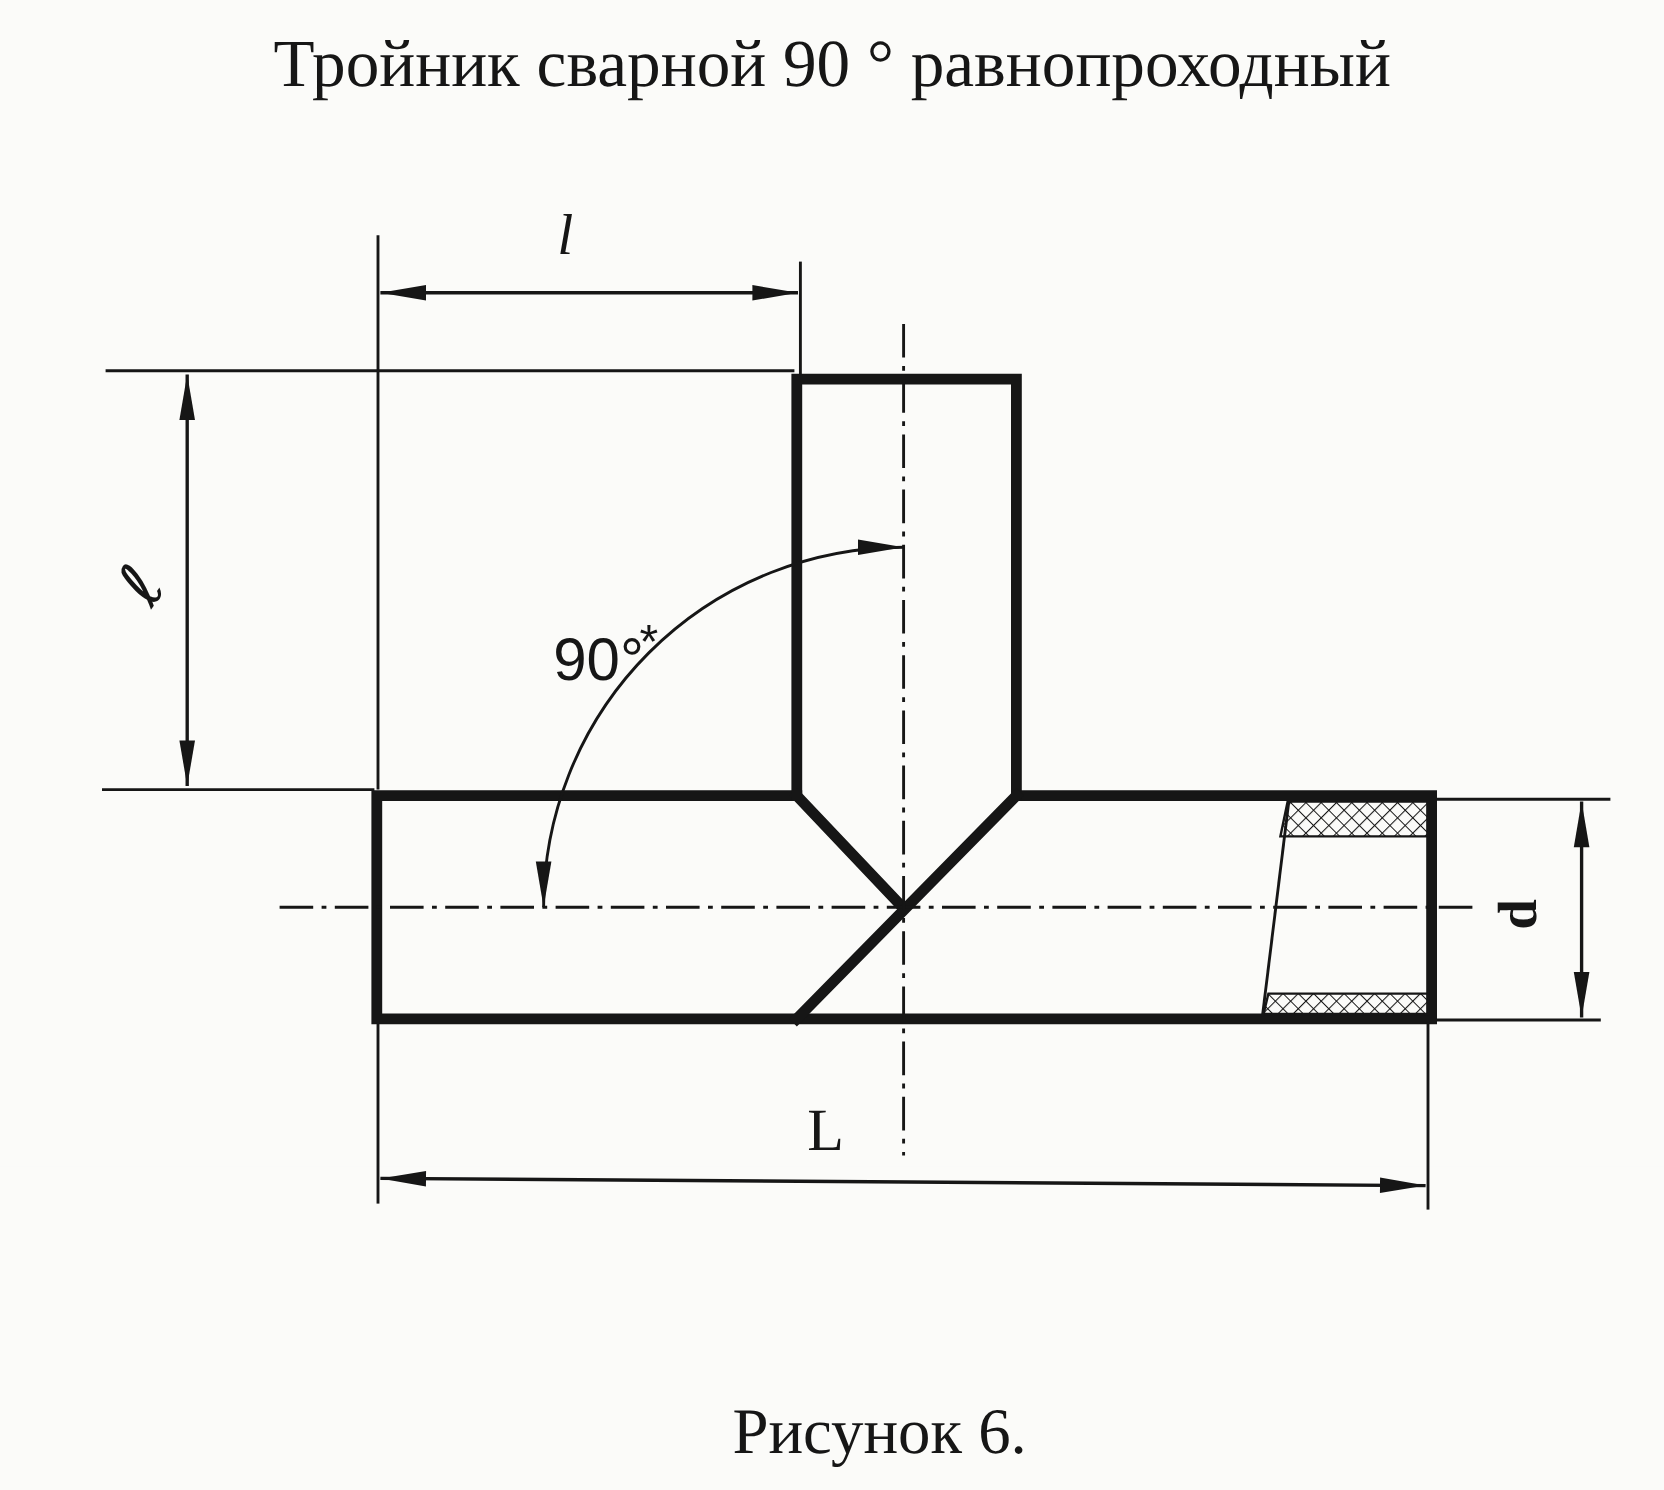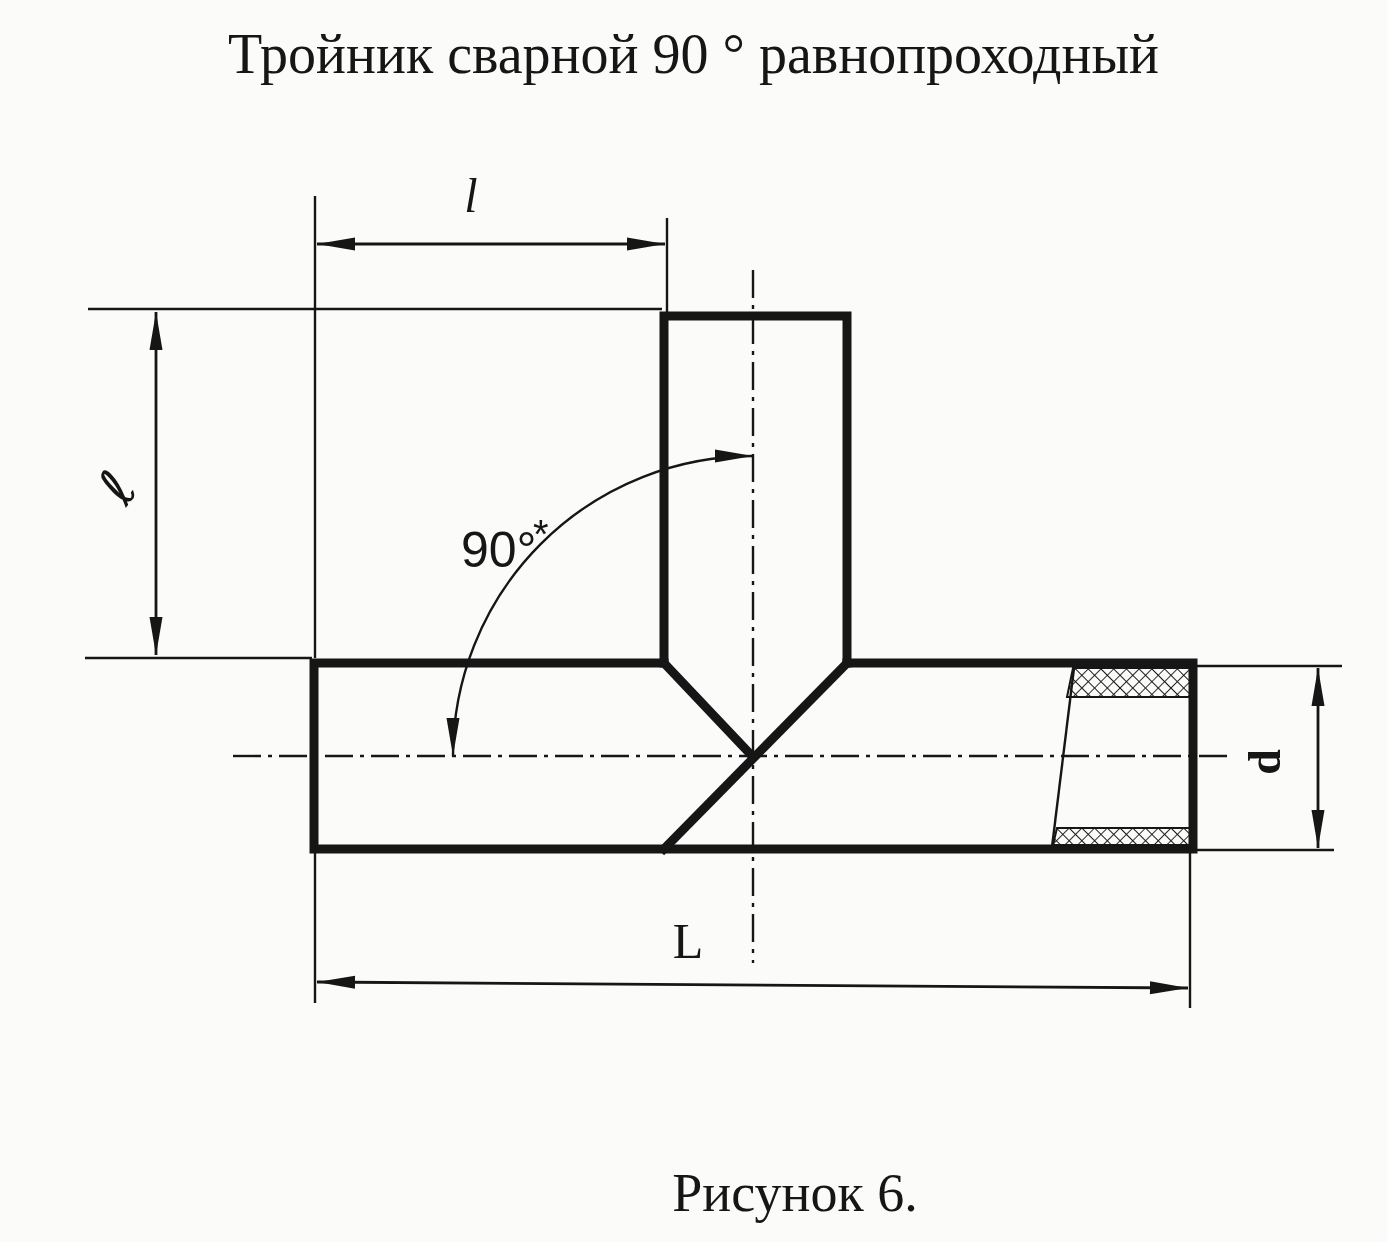--- a/index.html
+++ b/index.html
@@ -25,21 +25,21 @@
     text-align:center;
     font-size:56px;
     font-weight:500;
     letter-spacing:0px;
     color:var(--ink);
     font-family:"Liberation Serif", serif;
     white-space:nowrap;
   }
   .figure-caption{
     position:absolute;
-    top:1162px;left:795px;
+    top:1162px;left:733px;
     transform:translateX(-50%);
     font-size:54px;
     color:var(--ink);
     font-family:"Liberation Serif", serif;
     white-space:nowrap;
   }
   svg.drawing{position:absolute;top:0;left:0;}
   .thick{stroke:var(--ink);stroke-width:9;fill:none;stroke-linecap:square;stroke-linejoin:miter;}
   .thin{stroke:var(--ink);stroke-width:2.4;fill:none;}
   .dim{stroke:var(--ink);stroke-width:2.8;fill:none;}

